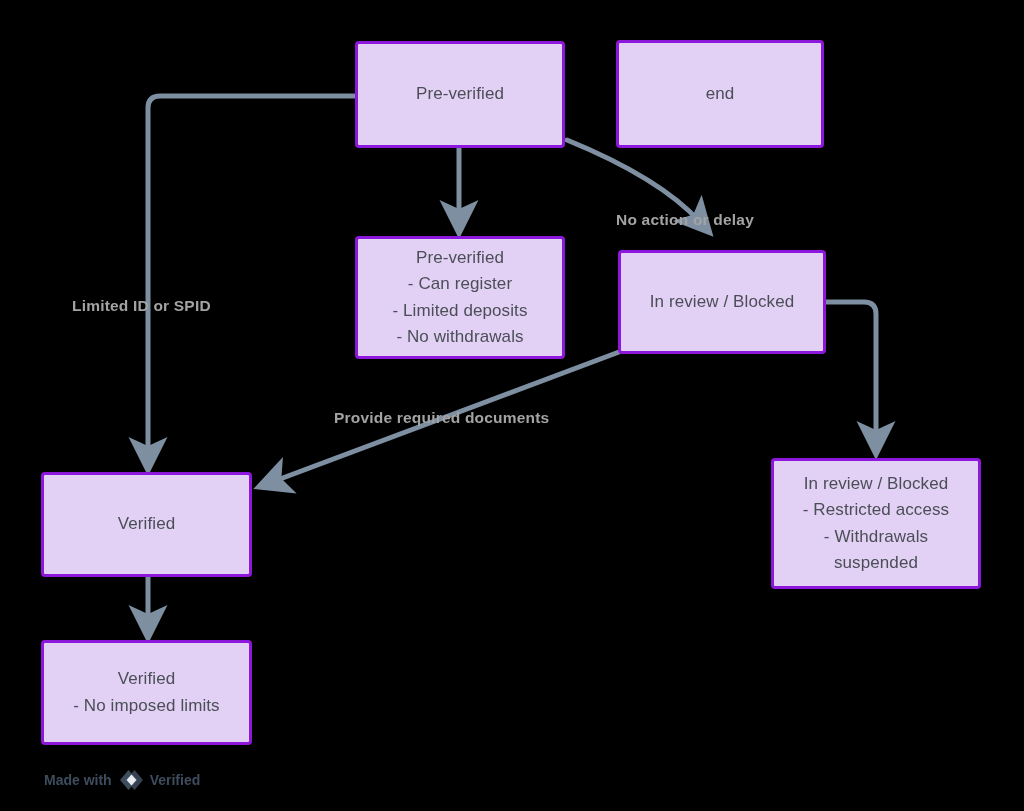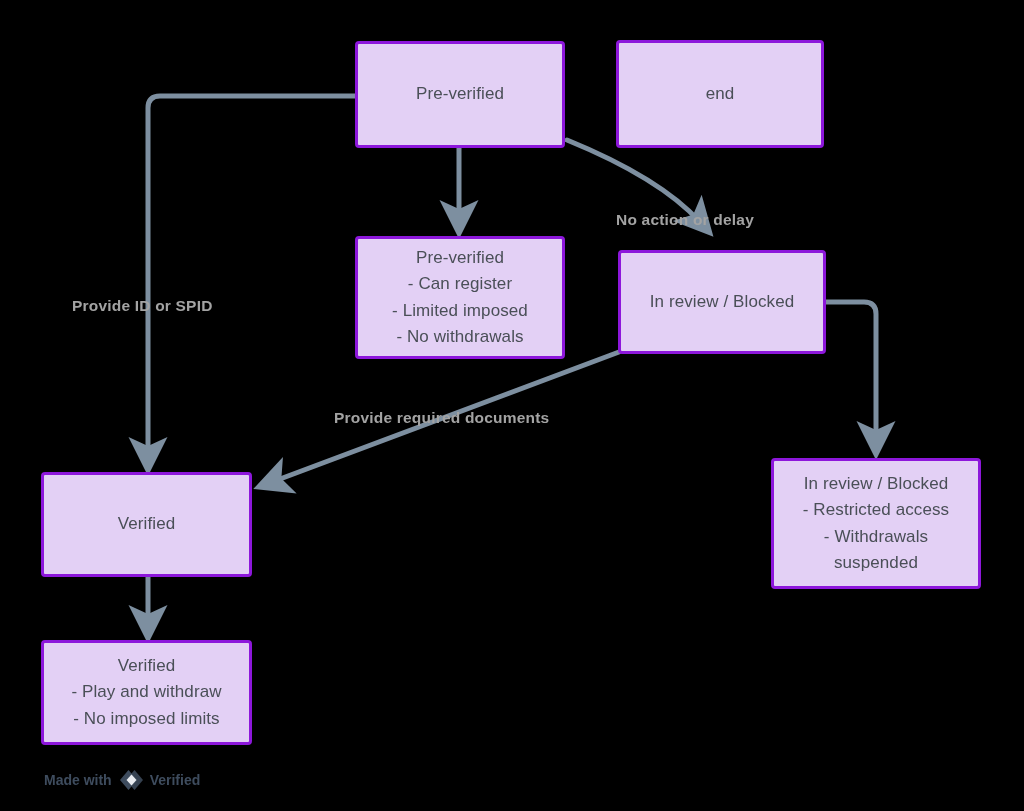--- a/index.html
+++ b/index.html
@@ -112,21 +112,21 @@
   </div>
   <div class="node" style="left: 616px; top: 40px; width: 208px; height: 108px;">
     <div class="lines">
         <div>end</div>
       </div>
   </div>
   <div class="node" style="left: 355px; top: 236px; width: 210px; height: 123px;">
     <div class="lines">
         <div>Pre-verified</div>
         <div>- Can register</div>
-        <div>- Limited imposed</div>
+        <div>- Limited deposits</div>
         <div>- No withdrawals</div>
       </div>
   </div>
   <div class="node" style="left: 618px; top: 250px; width: 208px; height: 104px;">
     <div class="lines">
         <div>In review / Blocked</div>
       </div>
   </div>
   <div class="node" style="left: 771px; top: 458px; width: 210px; height: 131px;">
     <div class="lines">
@@ -136,26 +136,25 @@
       </div>
   </div>
   <div class="node" style="left: 41px; top: 472px; width: 211px; height: 105px;">
     <div class="lines">
         <div>Verified</div>
       </div>
   </div>
   <div class="node" style="left: 41px; top: 640px; width: 211px; height: 105px;">
     <div class="lines">
         <div>Verified</div>
-        <div>- Play and withdraw</div>
         <div>- No imposed limits</div>
       </div>
   </div>
 
-  <div class="edge-label" style="left: 72px; top: 297px;">Provide ID or SPID</div>
+  <div class="edge-label" style="left: 72px; top: 297px;">Limited ID or SPID</div>
   <div class="edge-label" style="left: 616px; top: 211px;">No action or delay</div>
   <div class="edge-label" style="left: 334px; top: 409px;">Provide required documents</div>
 
   <div class="watermark">
     <span>Made with</span>
     <span class="wm-logo">
       <svg width="24" height="22" viewBox="0 0 24 22" xmlns="http://www.w3.org/2000/svg">
         <path d="M9.5 1 L18 11 L9.5 21 L1 11 Z" fill="#3E4C5E"></path>
         <path d="M15.5 1 L24 11 L15.5 21 L7 11 Z" fill="#3E4C5E" opacity="0.85"></path>
         <path d="M12.5 5.5 L17.5 11 L12.5 16.5 L7.5 11 Z" fill="#E8EBEF"></path>

